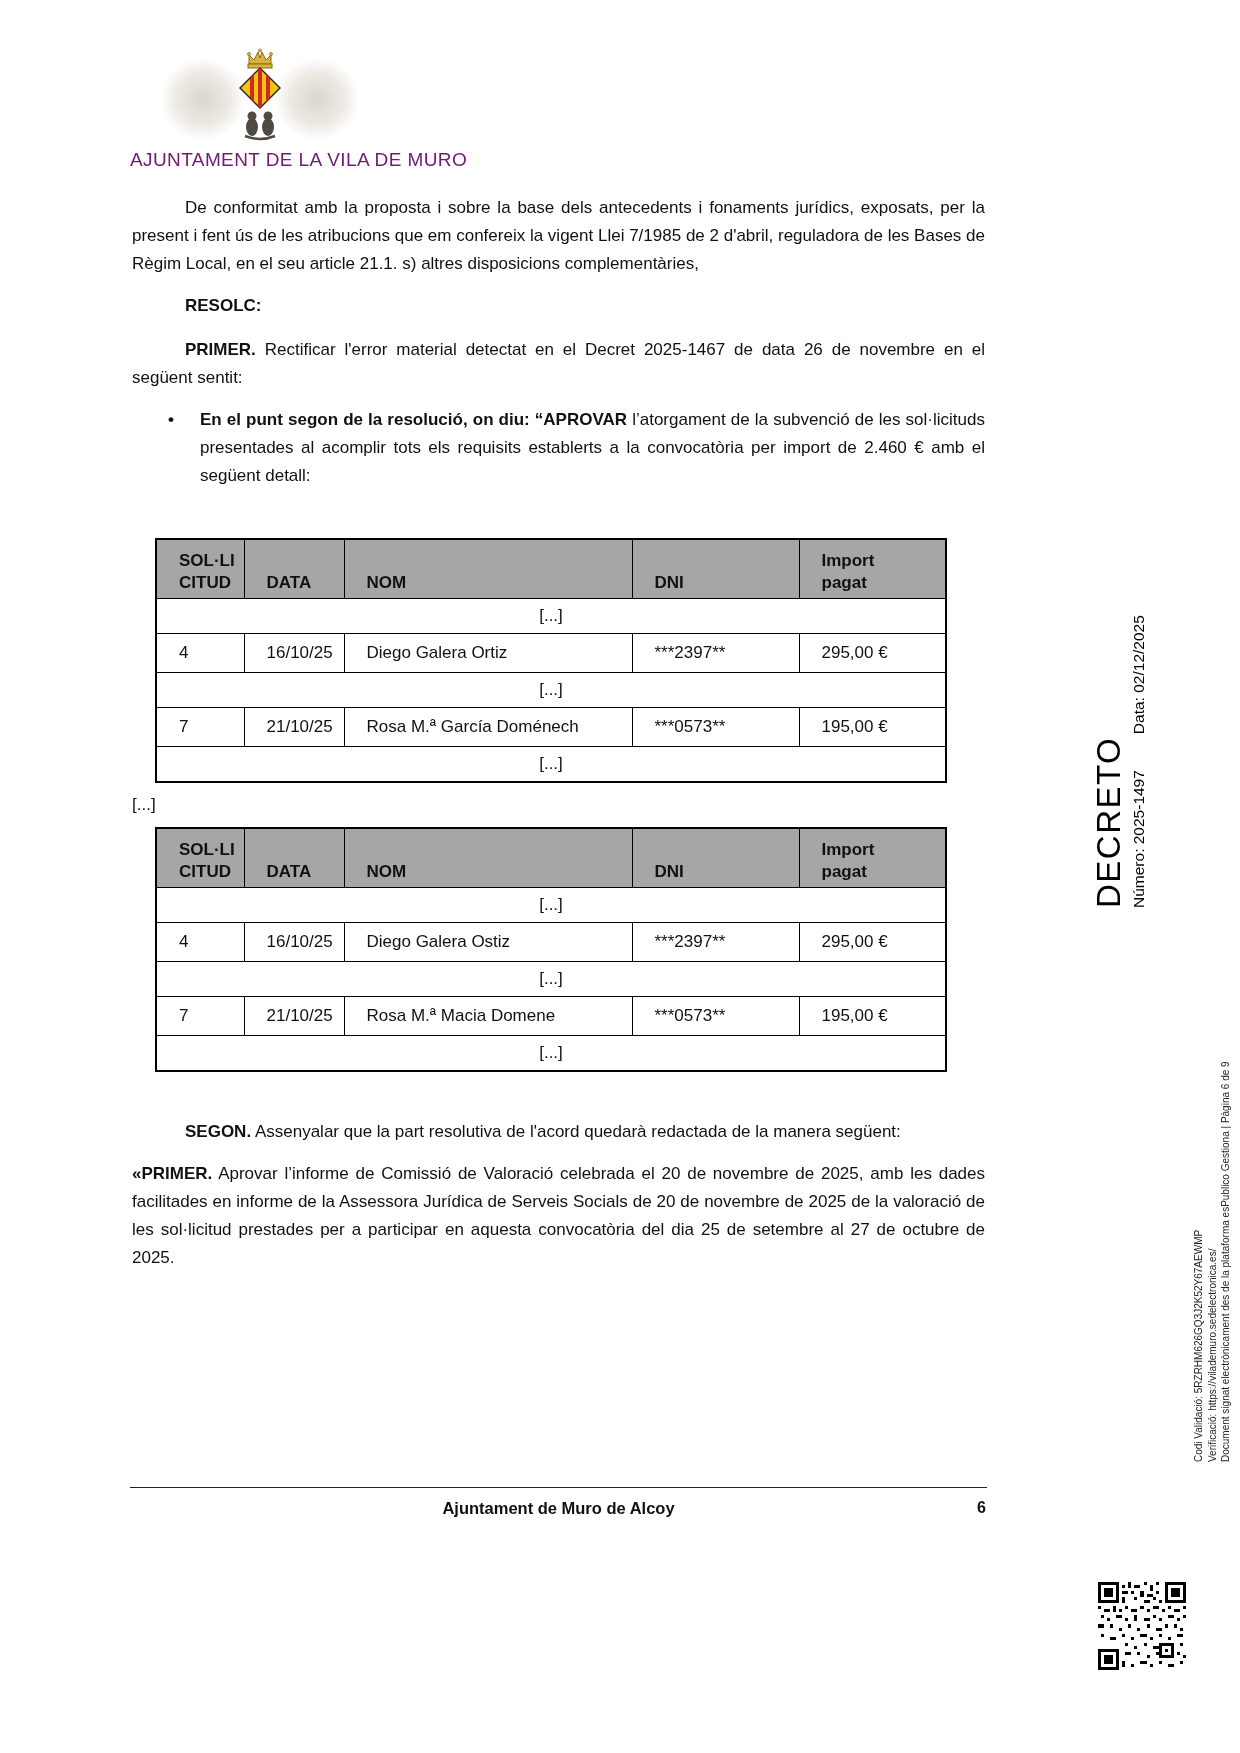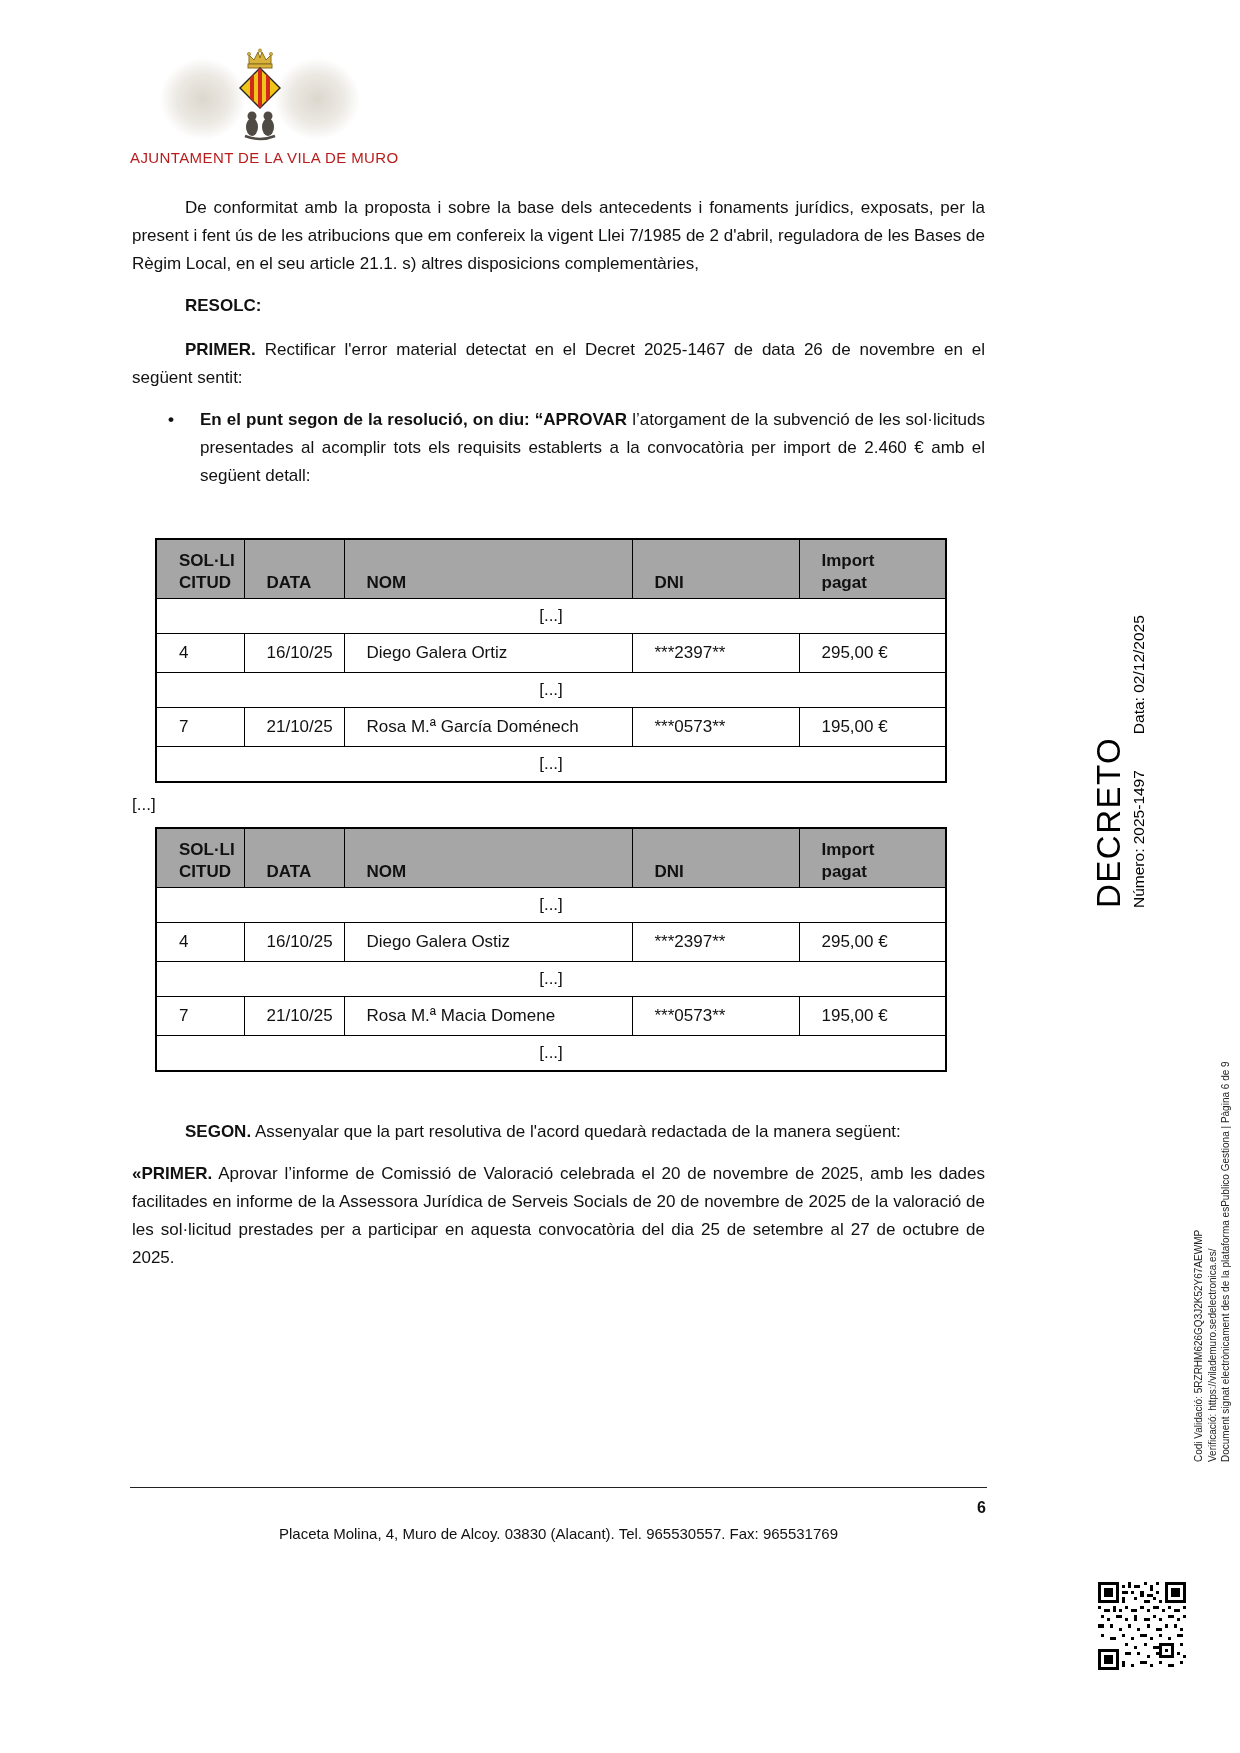--- a/index.html
+++ b/index.html
@@ -6,21 +6,21 @@
   .page{position:relative;width:1240px;height:1753px;background:#ffffff;margin:0 auto;
         font-family:"Liberation Sans",sans-serif;color:#111;overflow:hidden;}
 
   
   .crest{position:absolute;left:160px;top:46px;width:200px;height:102px;}
   .wm{position:absolute;top:12px;width:86px;height:82px;border-radius:45% 55% 50% 50%;
       background:radial-gradient(closest-side,rgba(186,175,155,.5),rgba(186,175,155,.28) 60%,rgba(186,175,155,0));}
   .wm.left{left:0;}
   .wm.right{right:0;}
   .crest svg{position:absolute;left:65px;top:0;}
-  .org-name{position:absolute;left:130px;top:149px;font-size:15px;letter-spacing:.4px;color:#b91c1c;}
+  .org-name{position:absolute;left:130px;top:149px;font-size:19px;letter-spacing:.4px;color:#701a75;}
 
   
   .content{position:absolute;left:132px;top:172px;width:853px;font-size:17px;line-height:28px;}
   .p{text-align:justify;margin:0;}
   .indent{text-indent:53px;}
   .b{font-weight:bold;}
   .it{font-style:italic;}
   .mt-conformitat{margin-top:22px;}
   .mt-resolc{margin-top:14px;text-indent:53px;font-weight:bold;}
   .mt-primer{margin-top:16px;}
@@ -213,21 +213,21 @@
     <div class="decreto-meta"><span class="num">Número: 2025-1497</span><span>Data: 02/12/2025</span></div>
   </div>
 
   <div class="rot validation-block">
     <div>Codi Validació: 5RZRHM626GQ3J2K52Y67AEWMP</div>
     <div>Verificació: https://vilademuro.sedelectronica.es/</div>
     <div>Document signat electrònicament des de la plataforma esPublico Gestiona | Pàgina 6 de 9</div>
   </div>
 
   <div class="footer-rule"></div>
-  <div class="footer-address">Placeta Molina, 4, Muro de Alcoy. 03830 (Alacant). Tel. 965530557. Fax: 965531769</div>
+  <div class="footer-org">Ajuntament de Muro de Alcoy</div>
   <div class="page-number">6</div>
 
   <svg class="qr" viewBox="0 0 29 29" shape-rendering="crispEdges">
     <rect x="0" y="0" width="29" height="29" fill="#fff"></rect>
 
     <rect x="0" y="0" width="7" height="7" fill="#000"></rect>
       <rect x="1" y="1" width="5" height="5" fill="#fff"></rect>
       <rect x="2" y="2" width="3" height="3" fill="#000"></rect>
     <rect x="22" y="0" width="7" height="7" fill="#000"></rect>
       <rect x="23" y="1" width="5" height="5" fill="#fff"></rect>

